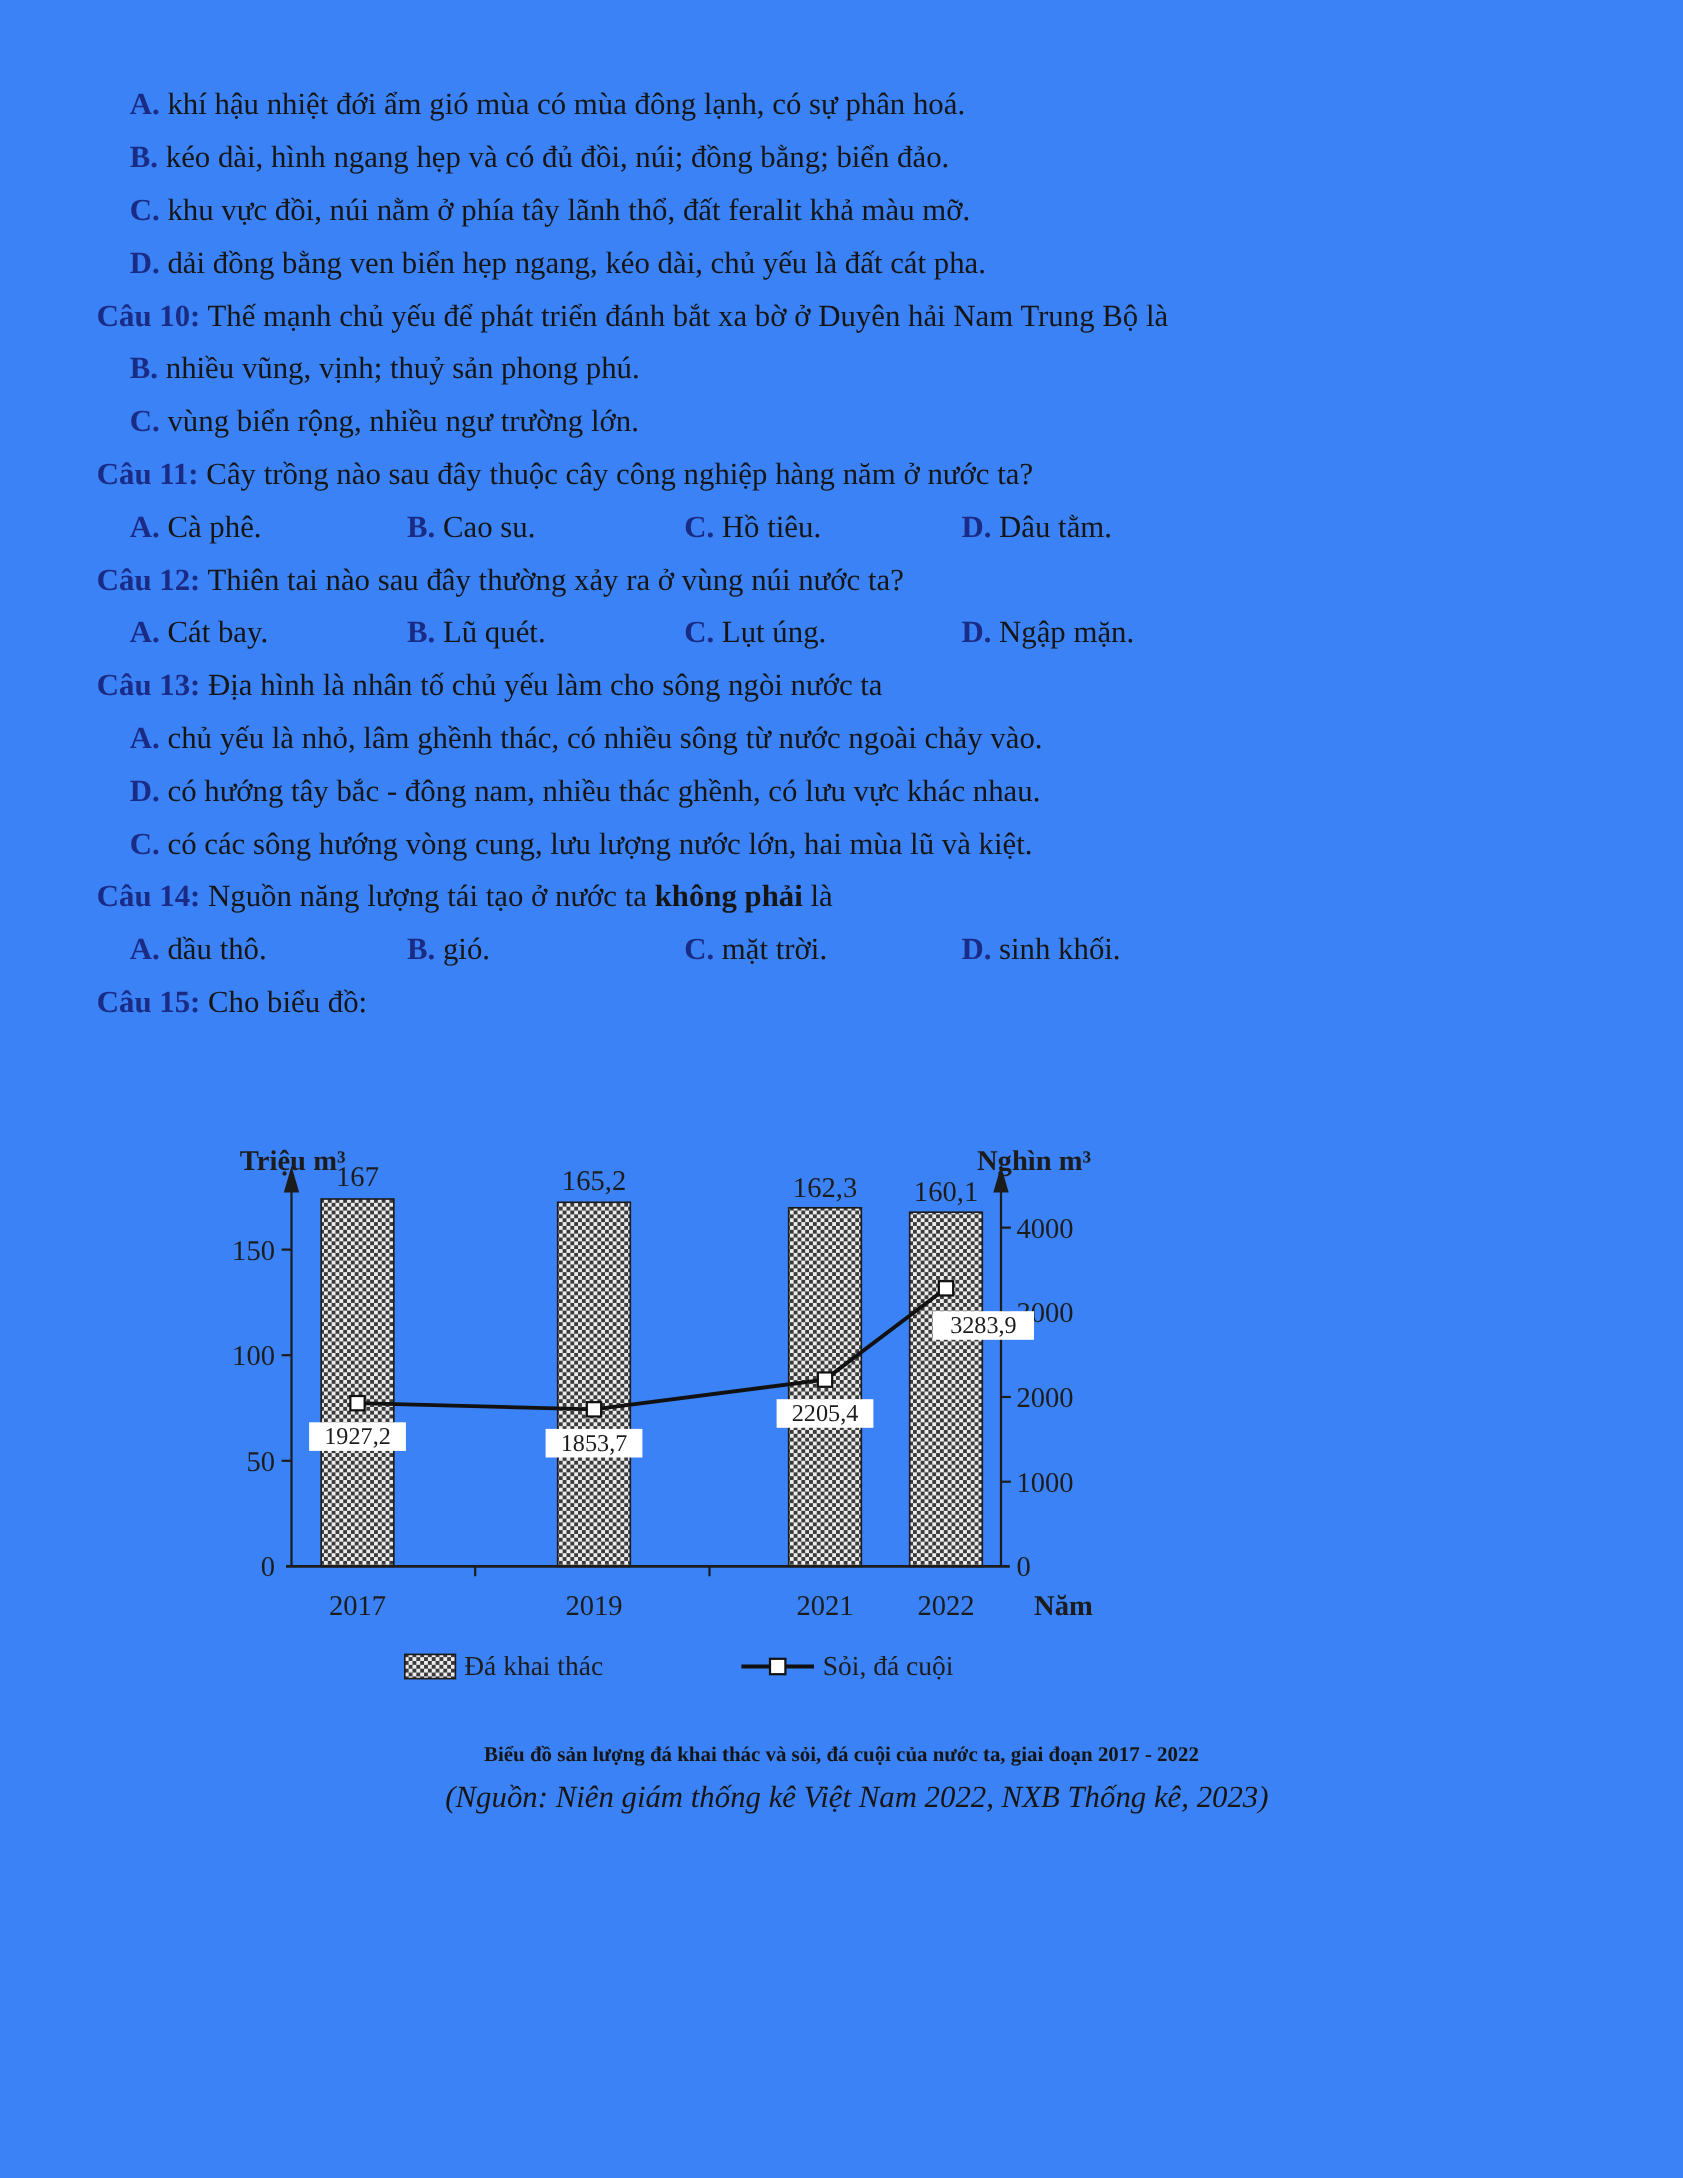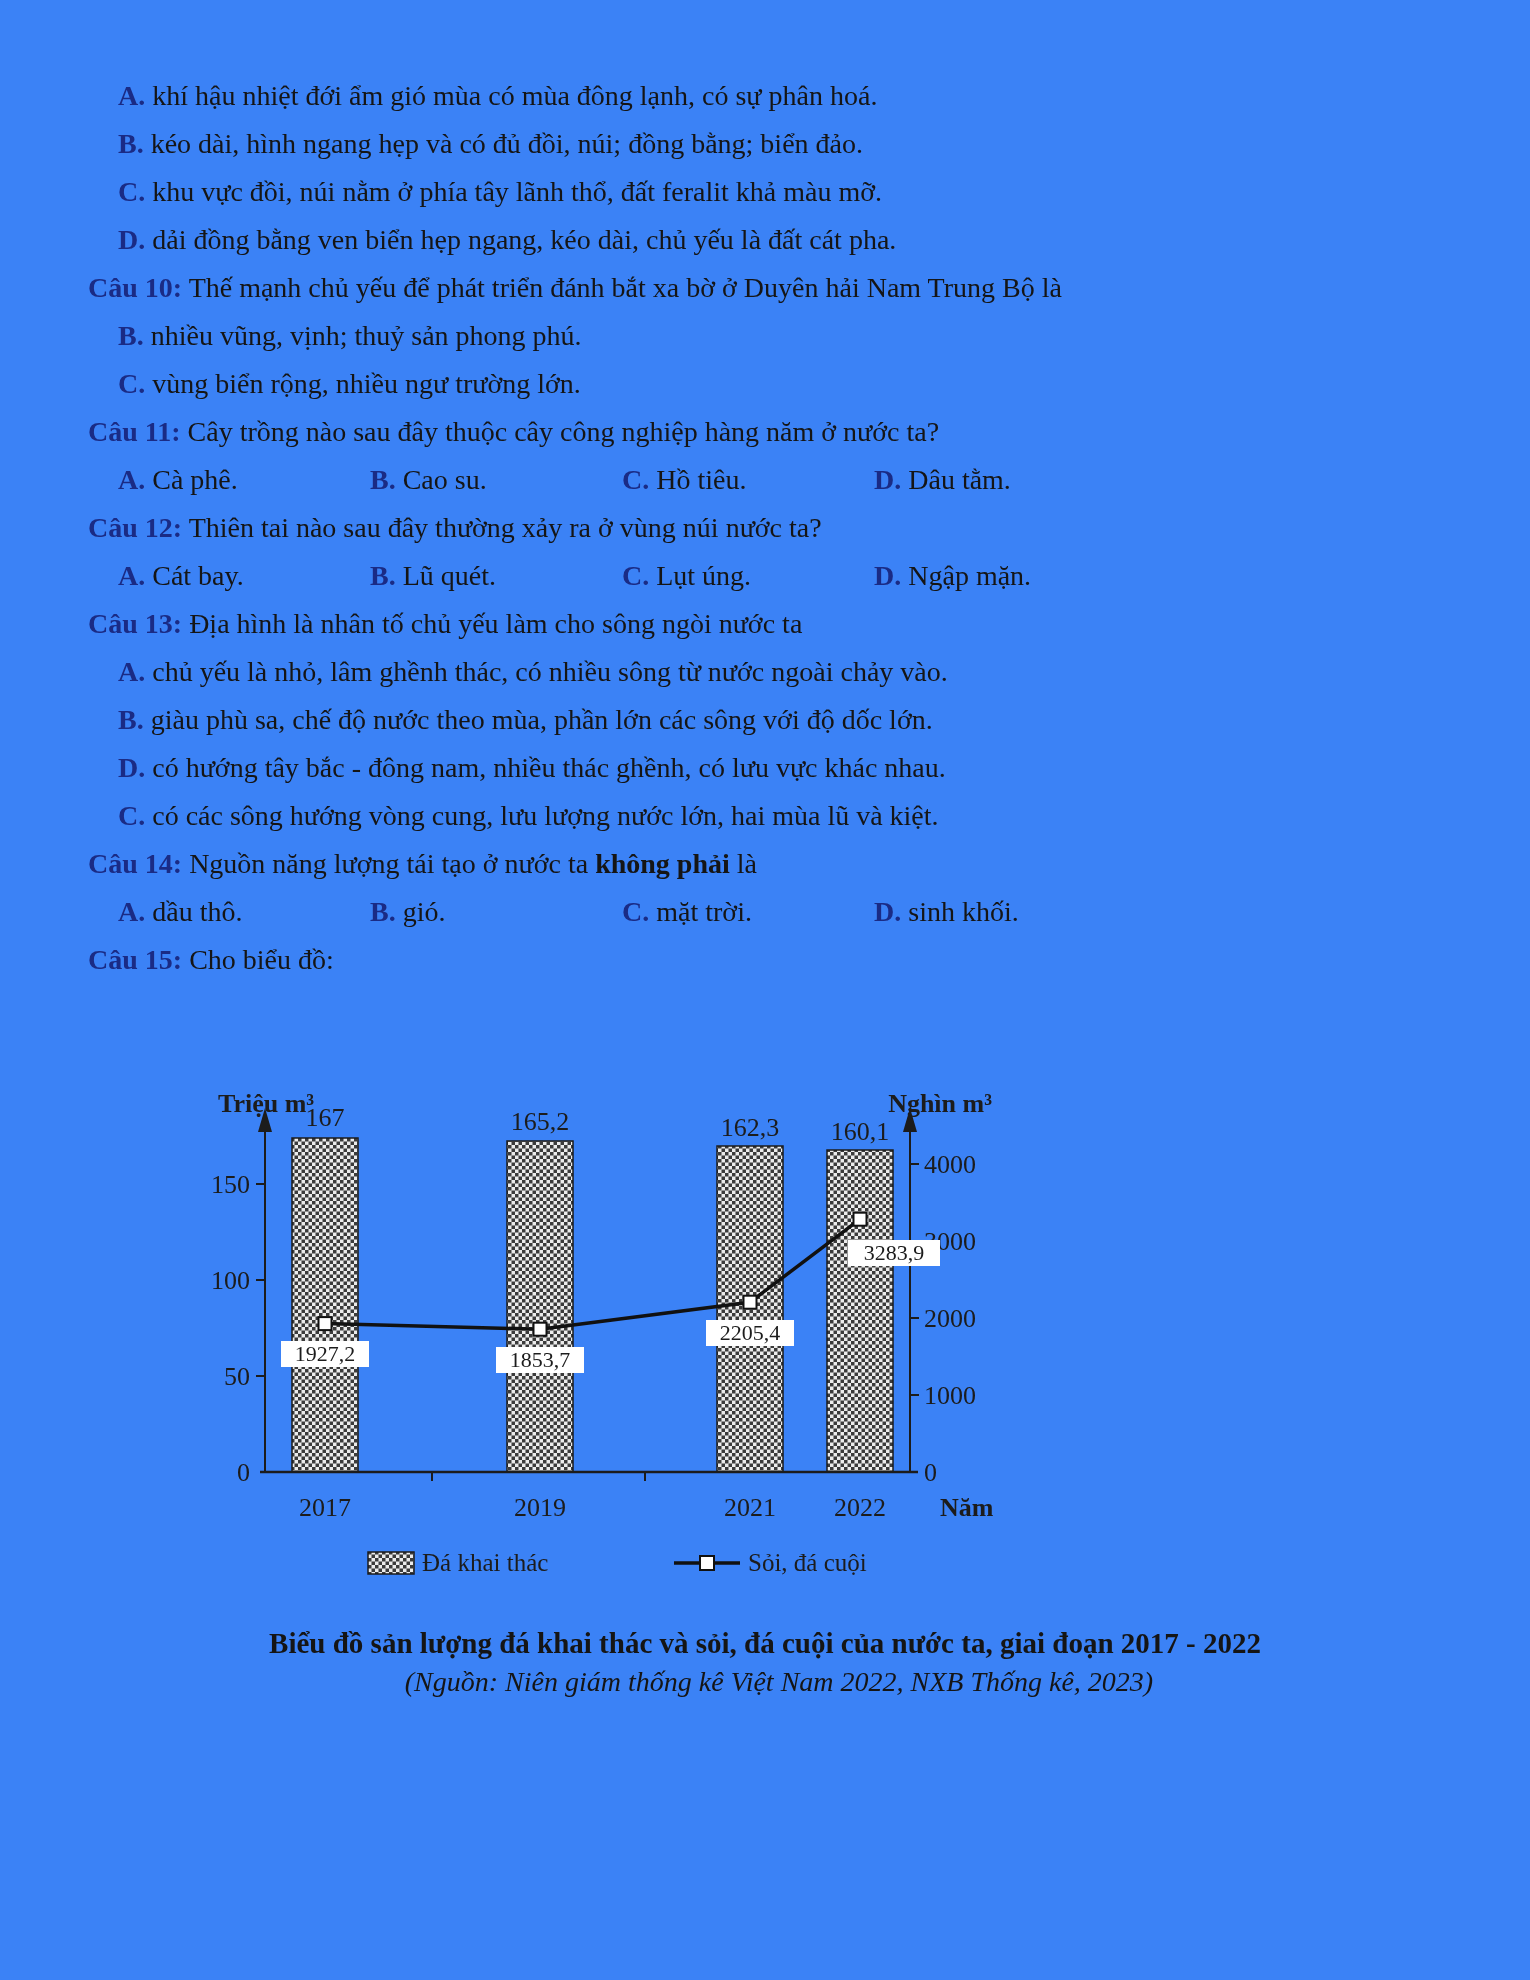--- a/index.html
+++ b/index.html
@@ -9,21 +9,21 @@
   .row{line-height:48px;white-space:nowrap;}
   .qblock{margin-top:0;}
   .ind{margin-left:30px;}
   .ltr{color:#1a2b85;font-weight:bold;}
   .qlabel{color:#1a2b85;font-weight:bold;}
   .grid4{display:grid;grid-template-columns:252px 252px 252px 1fr;}
   .grid2{display:grid;grid-template-columns:504px 1fr;}
   .bold-inline{font-weight:bold;}
   .chart-wrap{margin:98px 0 0 200px;width:820px;}
   .caption-wrap{width:100%;text-align:center;margin-top:14px;}
-  .chart-caption{font-weight:bold;font-size:29px;line-height:40px;}
+  .chart-caption{font-weight:bold;font-size:19px;line-height:40px;}
   .chart-source{font-style:italic;font-size:28px;line-height:38px;padding-left:28px;}
   svg text{font-family:"Liberation Serif",serif;fill:#1c1c1c;}
 </style>
 </head>
 <body>
 
 <div class="page">
 
   <div class="qs">
 
@@ -58,21 +58,20 @@
         <div><span class="ltr">A.</span> <span>Cát bay.</span></div>
         <div><span class="ltr">B.</span> <span>Lũ quét.</span></div>
         <div><span class="ltr">C.</span> <span>Lụt úng.</span></div>
         <div><span class="ltr">D.</span> <span>Ngập mặn.</span></div>
       </div>
     </div>
 
     <div class="qblock">
       <div class="row"><span class="qlabel">Câu 13:</span> <span>Địa hình là nhân tố chủ yếu làm cho sông ngòi nước ta</span></div>
       <div class="row ind"><span class="ltr">A.</span> <span>chủ yếu là nhỏ, lâm ghềnh thác, có nhiều sông từ nước ngoài chảy vào.</span></div>
-      <div class="row ind"><span class="ltr">B.</span> <span>giàu phù sa, chế độ nước theo mùa, phần lớn các sông với độ dốc lớn.</span></div>
       <div class="row ind"><span class="ltr">D.</span> <span>có hướng tây bắc - đông nam, nhiều thác ghềnh, có lưu vực khác nhau.</span></div>
       <div class="row ind"><span class="ltr">C.</span> <span>có các sông hướng vòng cung, lưu lượng nước lớn, hai mùa lũ và kiệt.</span></div>
     </div>
 
     <div class="qblock">
       <div class="row"><span class="qlabel">Câu 14:</span> <span>Nguồn năng lượng tái tạo ở nước ta </span><span class="bold-inline">không phải</span><span> là</span></div>
       <div class="row ind grid4">
         <div><span class="ltr">A.</span> <span>dầu thô.</span></div>
         <div><span class="ltr">B.</span> <span>gió.</span></div>
         <div><span class="ltr">C.</span> <span>mặt trời.</span></div>

